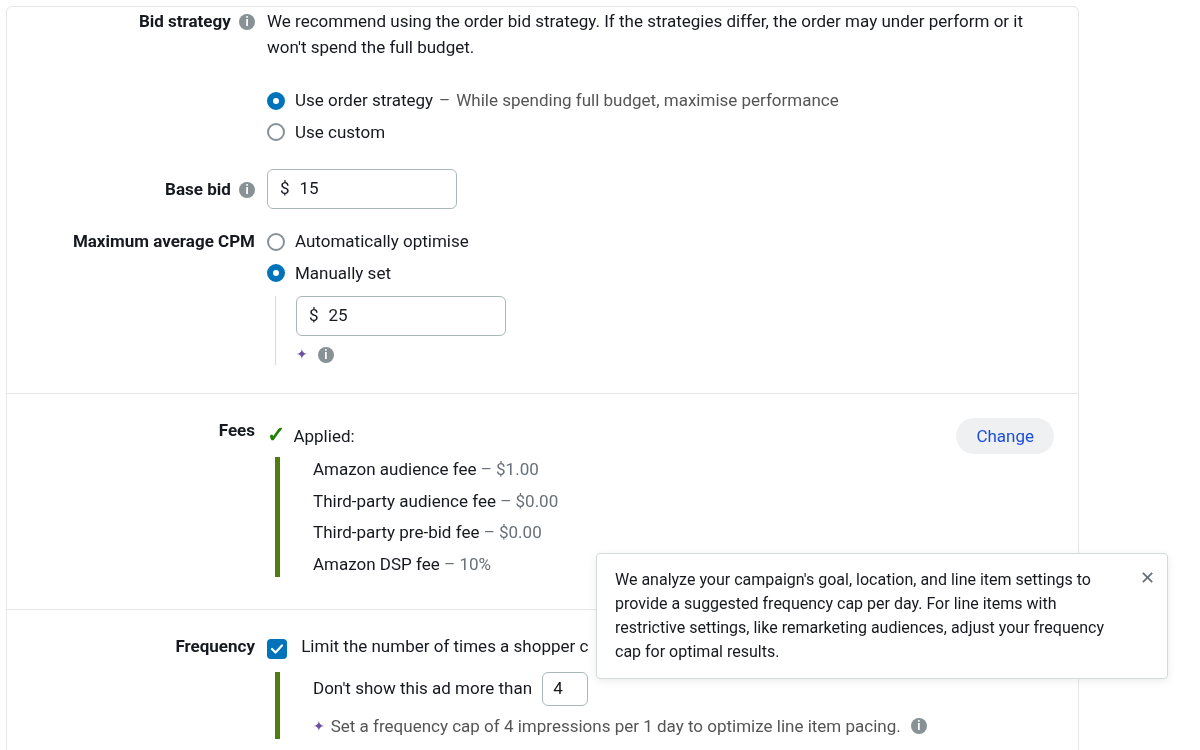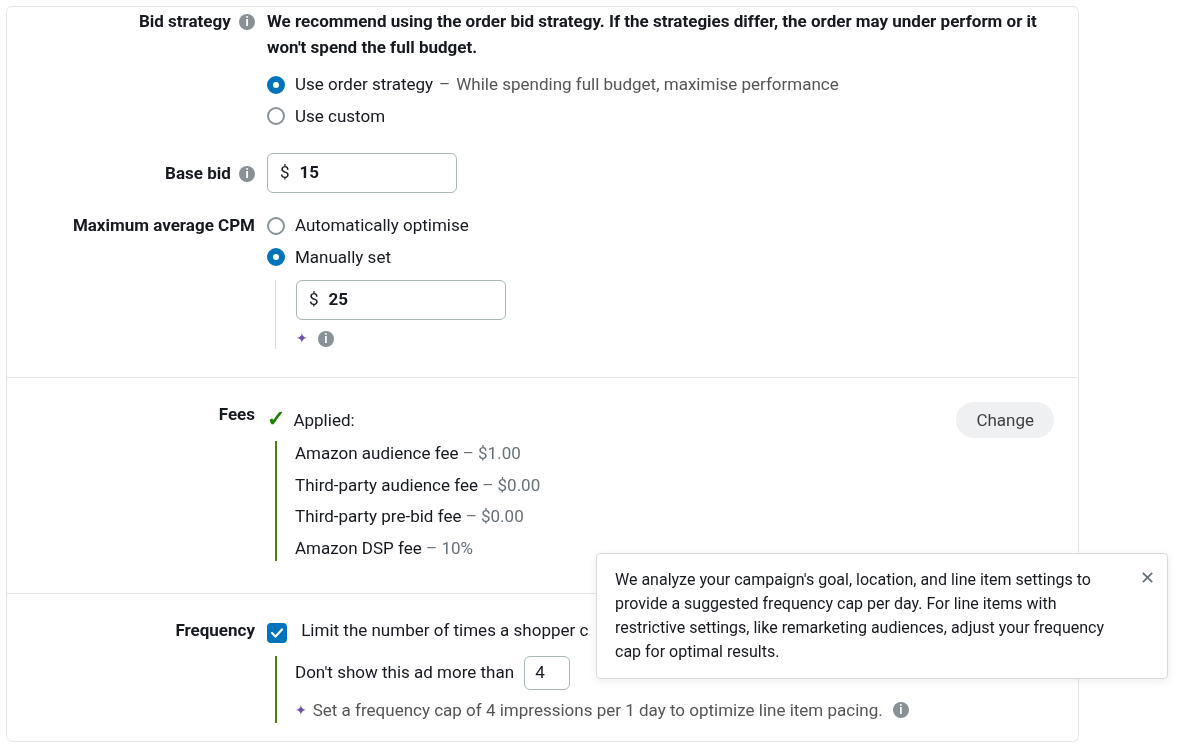--- a/index.html
+++ b/index.html
@@ -46,21 +46,21 @@
     border-radius: 50%;
     background: #879196;
     color: #fff;
     font-size: 12px;
     font-weight: 700;
     text-align: center;
     line-height: 16px;
     vertical-align: 1px;
     margin-left: 4px;
   }
-  .note-strong { font-weight: 700; }
+  .note-strong { font-weight: 400; }
   .radio-line {
     display: flex;
     align-items: center;
     margin: 6px 0 4px 0;
   }
   .radio {
     width: 18px;
     height: 18px;
     border-radius: 50%;
     border: 2px solid #879196;
@@ -78,21 +78,21 @@
     display: inline-flex;
     align-items: center;
     border: 1px solid #aab7b8;
     border-radius: 6px;
     height: 40px;
     min-width: 190px;
     padding: 0 12px;
     font-size: 17px;
   }
   .currency-input .sym { color: #16191f; margin-right: 10px; }
-  .currency-input .val { font-weight: 700; }
+  .currency-input .val { font-weight: 400; }
   .indent {
     border-left: 1px solid #d5dbdb;
     margin-left: 8px;
     padding-left: 20px;
     margin-top: 10px;
   }
   .sparkle-line {
     display: flex;
     align-items: center;
     gap: 6px;
@@ -103,33 +103,33 @@
     color: #6a51a3;
     font-size: 14px;
   }
   .checkmark {
     color: #1d8102;
     font-weight: 900;
     font-size: 22px;
     margin-right: 8px;
   }
   .fees-list {
-    border-left: 2px solid #4d7c0f;
+    border-left: 5px solid #4d7c0f;
     margin-left: 8px;
-    padding-left: 18px;
+    padding-left: 33px;
     margin-top: 4px;
   }
   .fee-line { margin: 6px 0; }
   .fee-val { color: #687078; }
   .change-btn {
     background: #eef0f1;
     border-radius: 999px;
     padding: 8px 20px;
     font-size: 17px;
-    color: #404040;
+    color: #1d4ed8;
     cursor: pointer;
   }
   .checkbox {
     width: 20px;
     height: 20px;
     border-radius: 4px;
     background: #0073bb;
     display: inline-flex;
     align-items: center;
     justify-content: center;
@@ -182,21 +182,21 @@
 <div class="container">
 
   <div class="section" style="padding-top:0;">
     <div class="row">
       <div class="label-col">
         <span>Bid strategy</span>
         <span class="info-icon">i</span>
       </div>
       <div class="content-col">
         <div class="note-strong">We recommend using the order bid strategy. If the strategies differ, the order may under perform or it won't spend the full budget.</div>
-        <div class="radio-line" style="margin-top:12px;">
+        <div class="radio-line" style="margin-top:28px;">
           <span class="radio selected"></span>
           <span class="radio-label">Use order strategy</span>
           <span class="radio-sub" style="margin:0 6px 0 6px;">–</span>
           <span class="radio-sub">While spending full budget, maximise performance</span>
         </div>
         <div class="radio-line">
           <span class="radio"></span>
           <span class="radio-label">Use custom</span>
         </div>
       </div>

